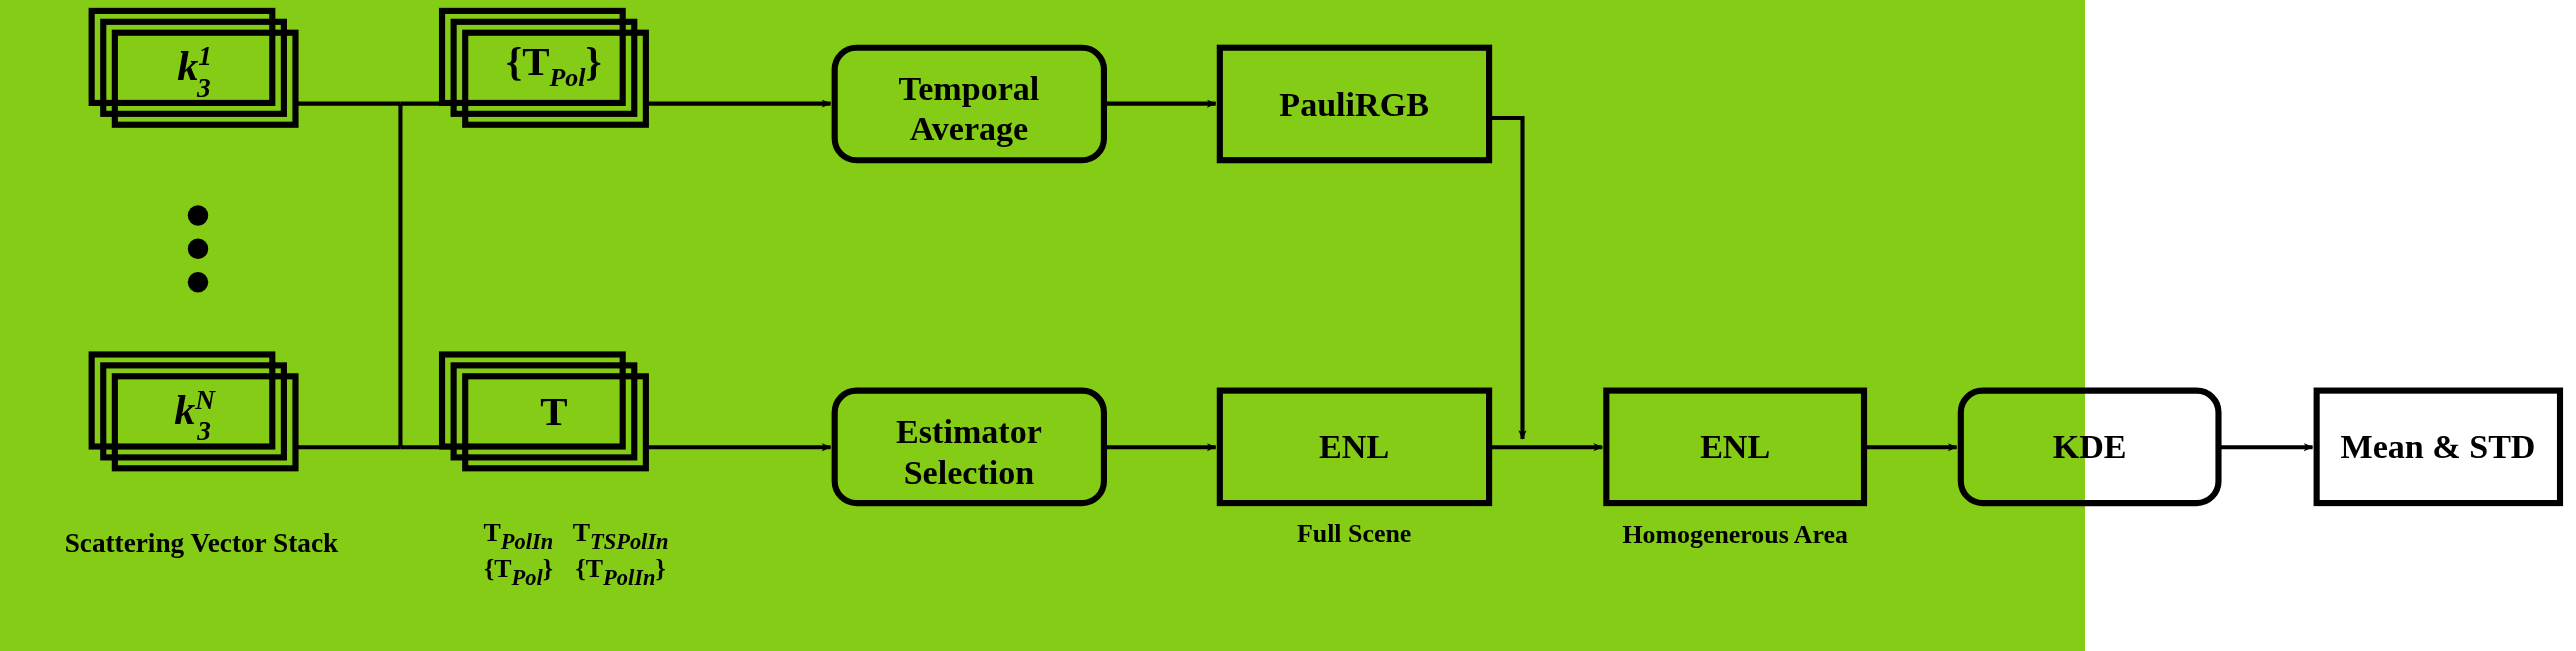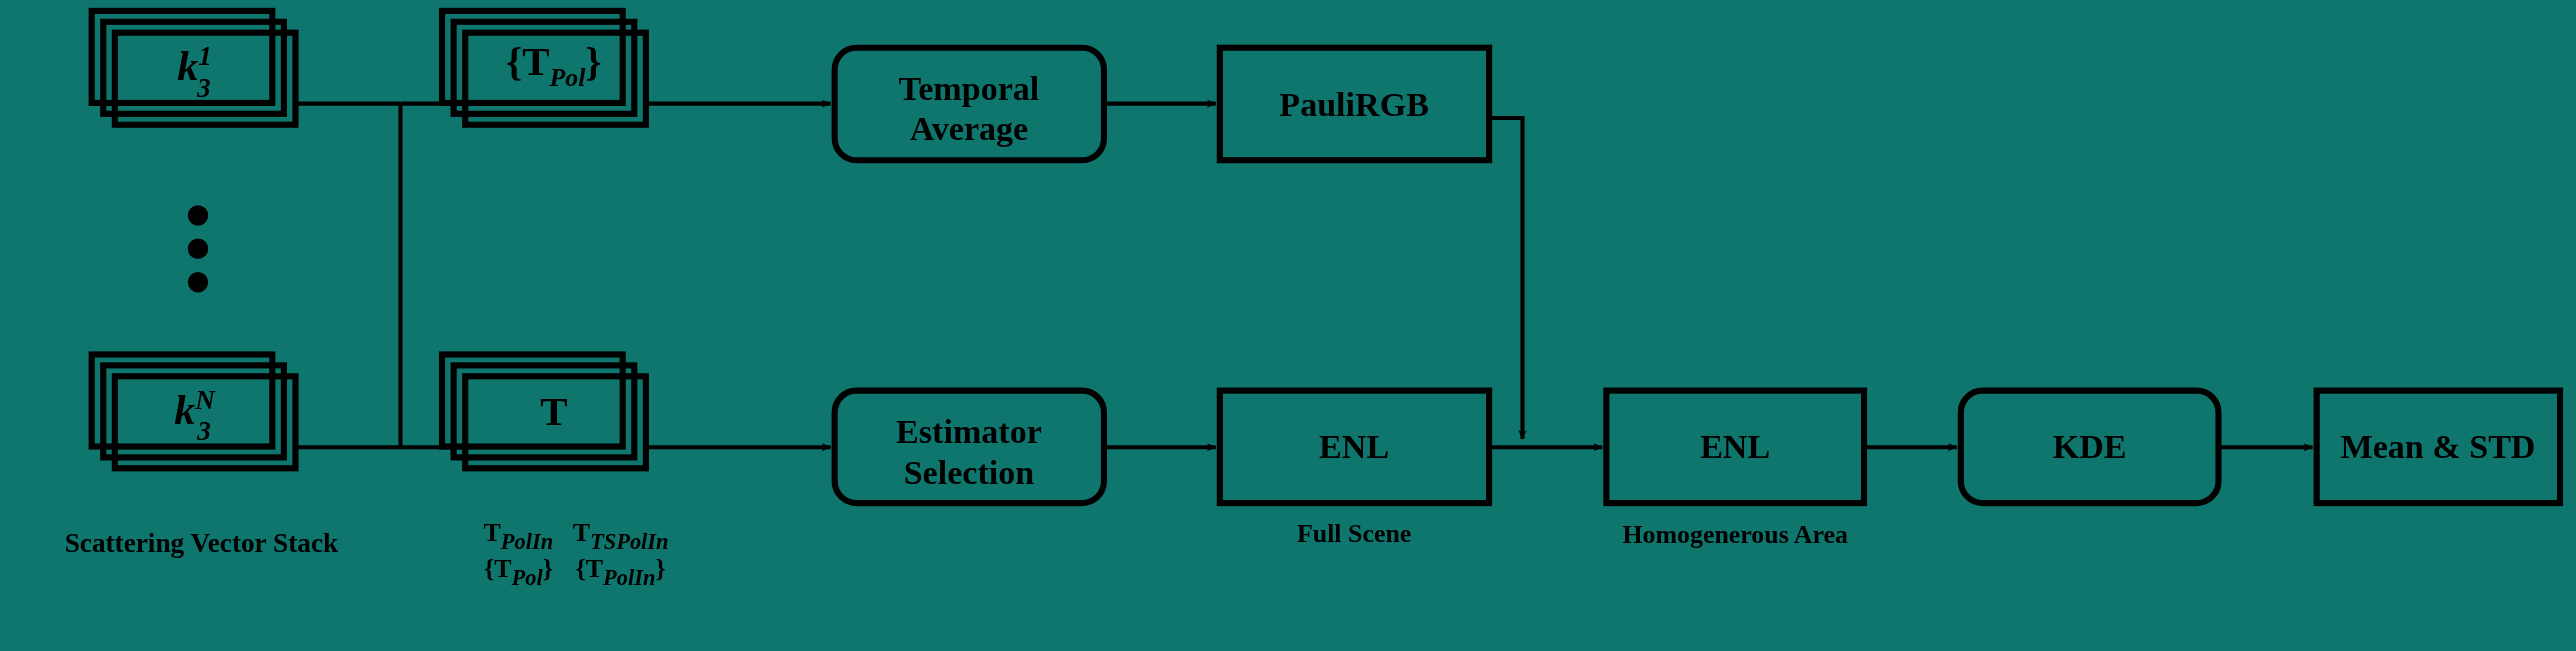--- a/index.html
+++ b/index.html
@@ -2,23 +2,23 @@
 <html style="font-size:11px"><head>
 <meta charset="utf-8">
 <style>
   html, body {
     margin: 0;
     padding: 0;
     background: #ffffff;
   }
   #diagram-root {
     position: relative;
-    width: 2576px;
+    width: 2085px;
     height: 651px;
-    background: #0f766e;
+    background: #84cc16;
     font-family: "Liberation Serif", "DejaVu Serif", serif;
   }
   svg.flow {
     position: absolute;
     top: 0;
     left: 0;
     width: 2576px;
     height: 651px;
     display: block;
   }

